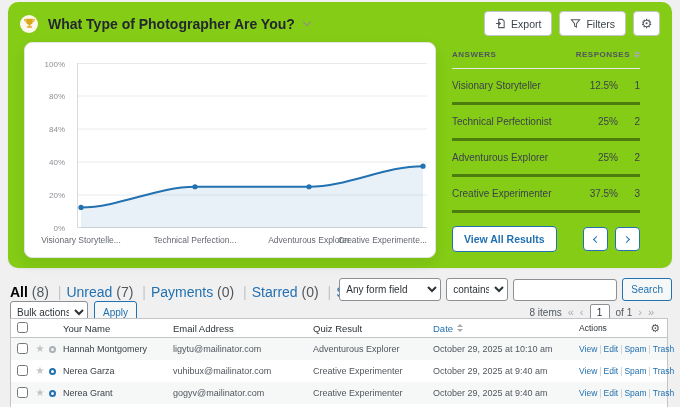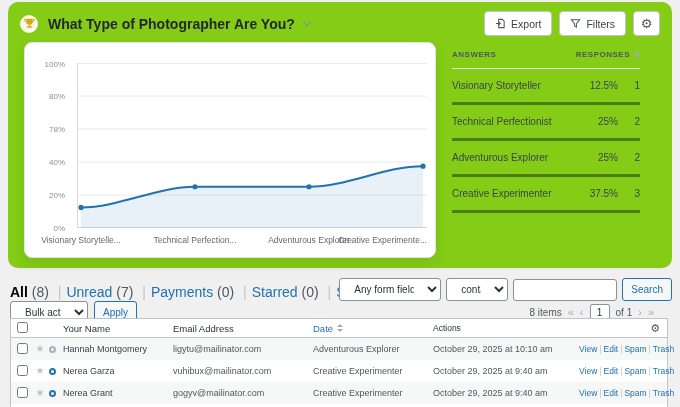--- a/index.html
+++ b/index.html
@@ -63,21 +63,21 @@
   
   .views { position:absolute; left:10px; top:284px; font-size:14px; color:#646970; }
   .views .view:not(:first-child)::before { content:'|'; color:#c3c4c7; margin:0 5px; }
   .views a { color:#2271b1; text-decoration:none; }
   .views a b { font-weight:400; }
   .views .active a b { color:#000; font-weight:700; }
   .views i { font-style:normal; color:#50575e; }
 
   .search-row { position:absolute; top:278px; right:8px; display:flex; gap:5px; align-items:center; }
   select.wp { height:23px; font-size:10px; color:#2c3338; border:1px solid #8c8f94; border-radius:3px;
-    background:#fff; font-family:inherit; padding:0 10px; }
+    background:#fff; font-family:inherit; padding:0 2px; }
   #field-select { width:102px; } #op-select { width:62px; }
   .search-input { width:104px; height:22px; border:1px solid #8c8f94; border-radius:3px; }
   .btn-sec { height:23px; padding:0 8px; background:#f6f7f7; border:1px solid #2271b1;
     color:#2271b1; border-radius:3px; font-size:10px; }
 
   .bulk-row { position:absolute; left:10px; top:301px; display:flex; gap:6px; align-items:center; }
   #bulk-select { width:78px; }
 
   .items-row { position:absolute; top:304px; right:26px; display:flex; align-items:center; gap:6px;
     font-size:10px; color:#50575e; }
@@ -137,21 +137,21 @@
         <span class="gear">⚙</span>
       </button>
     </div>
   </header>
 
   <div class="chart-card">
     <div id="y-labels">
         <span class="ylab" style="top: 164.5px;">0%</span>
         <span class="ylab" style="top: 132px;">20%</span>
         <span class="ylab" style="top: 99px;">40%</span>
-        <span class="ylab" style="top: 66px;">78%</span>
+        <span class="ylab" style="top: 66px;">84%</span>
         <span class="ylab" style="top: 33px;">80%</span>
         <span class="ylab" style="top: 0.5px;">100%</span>
       </div>
     <svg id="chart-svg" width="350" height="166">
         <line x1="0" x2="350" y1="164.5" y2="164.5" stroke="#d8dadd"></line>
         <line x1="0" x2="350" y1="132" y2="132" stroke="#e9eaec"></line>
         <line x1="0" x2="350" y1="99" y2="99" stroke="#e9eaec"></line>
         <line x1="0" x2="350" y1="66" y2="66" stroke="#e9eaec"></line>
         <line x1="0" x2="350" y1="33" y2="33" stroke="#e9eaec"></line>
         <line x1="0" x2="350" y1="0.5" y2="0.5" stroke="#e9eaec"></line>
@@ -195,20 +195,31 @@
     <div class="ans-row">
       <span>Adventurous Explorer</span>
       <span class="ans-pct">25%</span>
       <span class="ans-cnt">2</span>
     </div>
     <div class="ans-row">
       <span>Creative Experimenter</span>
       <span class="ans-pct">37.5%</span>
       <span class="ans-cnt">3</span>
     </div>
+    <div class="ans-foot">
+      <button class="btn-view">View All Results</button>
+      <span class="pager">
+        <button class="sq">
+            <i class="chl"></i>
+          </button>
+        <button class="sq">
+            <i class="chr"></i>
+          </button>
+      </span>
+    </div>
   </aside>
 </section>
 
 <div class="views">
   <span class="view active"><a><b>All</b> <i>(8)</i></a></span>
   <span class="view"><a><b>Unread</b> <i>(7)</i></a></span>
   <span class="view"><a><b>Payments</b> <i>(0)</i></a></span>
   <span class="view"><a><b>Starred</b> <i>(0)</i></a></span>
   <span class="view"><a><b>Spam</b> <i>(0)</i></a></span>
 </div>
@@ -241,20 +252,21 @@
   <span class="pg">»</span>
 </div>
 
 <div class="entries">
   <div class="thead">
     <span class="c-check"><input type="checkbox" style=""></span>
     <span></span>
       <span></span>
     <span class="c-name">Your Name</span>
     <span class="c-email">Email Address</span>
+    <span class="c-quiz">Quiz Result</span>
     <span class="c-date">
       <span>Date</span>
       <span class="sort">
           <b class="up"></b>
           <b class="dn"></b>
         </span>
     </span>
     <span class="c-actions">Actions</span>
     <span class="thead-gear">⚙</span>
   </div>

